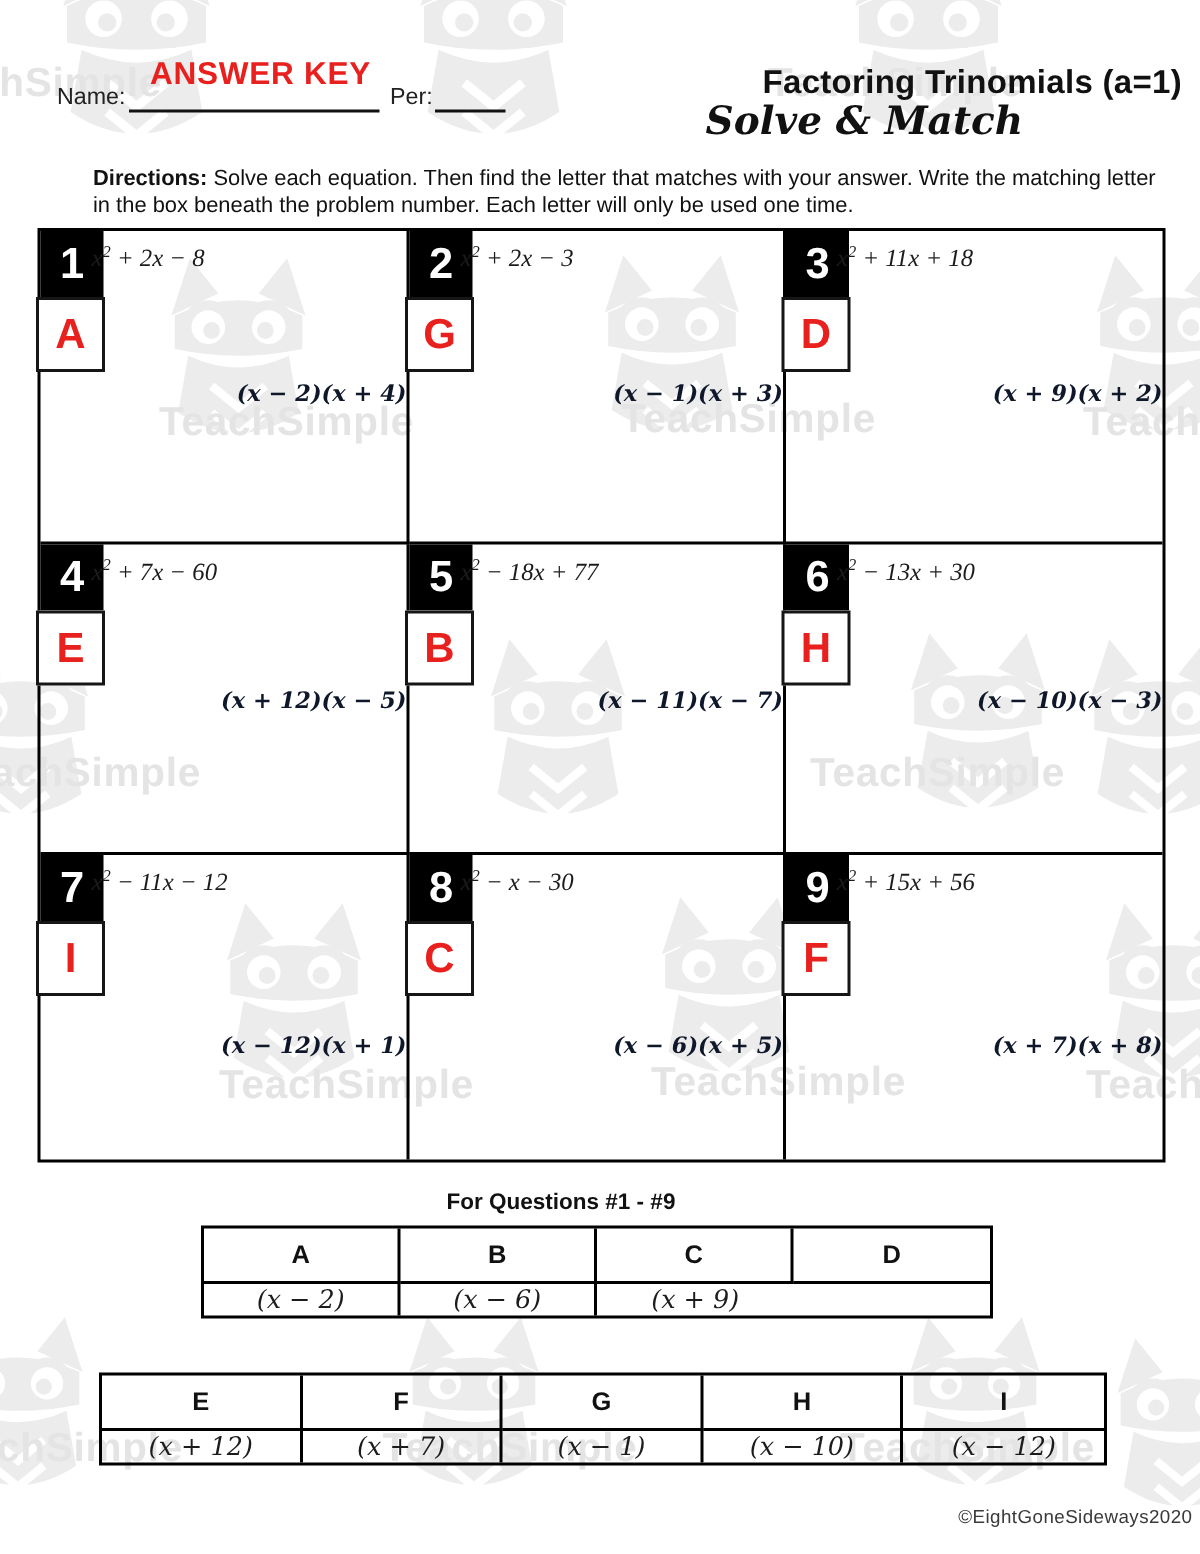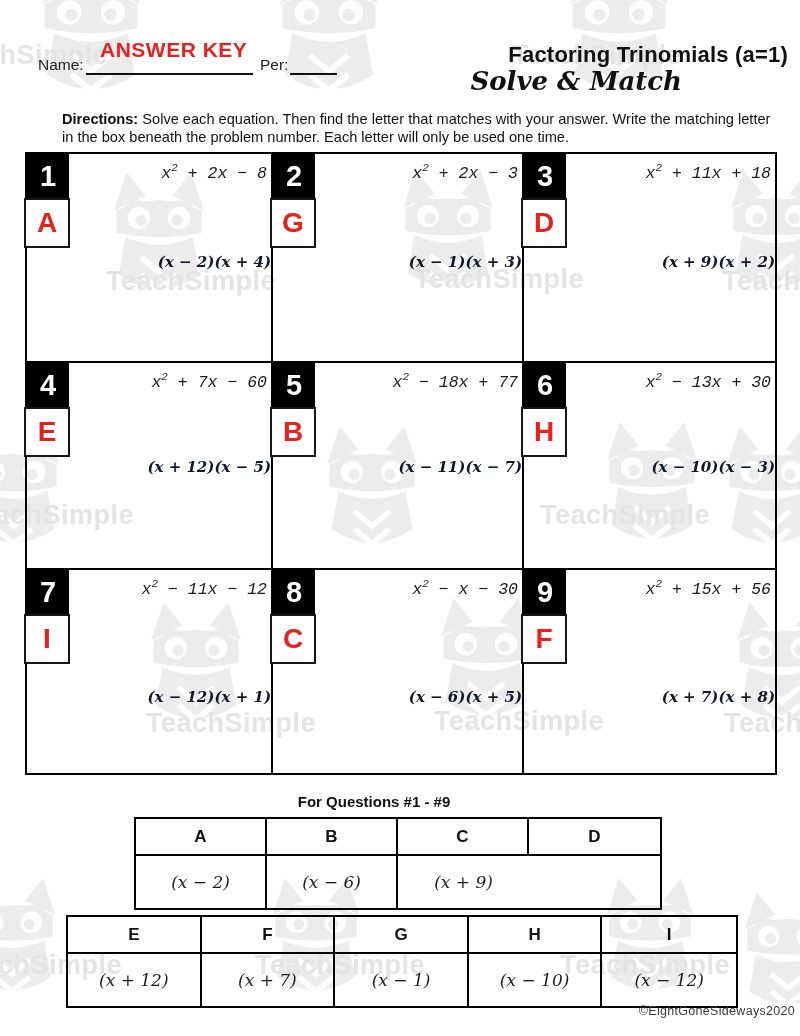--- a/index.html
+++ b/index.html
@@ -26,38 +26,38 @@
         box-sizing:border-box;display:grid;grid-template-columns:246px 251px 251px;
         grid-template-rows:209px 207px 203px;}
   .cell{position:relative;box-sizing:border-box;border-right:2px solid #000;border-bottom:2px solid #000;}
   .cell.c3{border-right:none;}
   .cell.r3{border-bottom:none;}
   .badge{position:absolute;top:0;left:0;width:42px;height:44px;background:#000;color:#fff;
          font-size:29px;font-weight:bold;display:flex;align-items:center;justify-content:center;}
   .letterbox{position:absolute;top:44px;left:-3px;width:46px;height:50px;background:#fff;
          border:2px solid #161616;box-sizing:border-box;color:#e8201e;font-size:28px;font-weight:bold;
          display:flex;align-items:center;justify-content:center;}
-  .eq{position:absolute;top:8px;left:34px;right:4px;text-align:right;
-      font-family:Liberation Mono, monospace;font-style:italic;font-size:16.5px;color:#1c1c1c;}
+  .eq{position:absolute;top:8px;left:34px;right:4px;text-align:left;
+      font-family:Liberation Serif, serif;font-style:italic;font-size:16.5px;color:#1c1c1c;}
   .eq sup{font-size:11px;}
   .ans{position:absolute;left:0;right:0;text-align:right;font-family:"DejaVu Serif","Liberation Serif",serif;
        font-style:italic;font-weight:bold;font-size:15px;color:#0f172a;}
   .r1 .ans{top:99px;}
   .r2 .ans{top:95px;}
   .r3 .ans{top:118px;padding-left:23px;}
   
   .match-heading{position:absolute;left:110px;top:793px;width:528px;text-align:center;
                  font-size:15px;font-weight:bold;color:#111;}
   .match-table{position:absolute;border:2px solid #000;box-sizing:border-box;display:grid;background:transparent;}
   .t1{left:134px;top:817px;width:528px;grid-template-columns:repeat(4,1fr);}
   .t2{left:66px;top:915px;width:672px;grid-template-columns:repeat(5,1fr);}
   .mcell{box-sizing:border-box;border-right:2px solid #000;display:flex;align-items:center;justify-content:center;}
   .mcell.last{border-right:none;}
   .mhead{height:37px;border-bottom:2px solid #000;font-size:17px;font-weight:bold;color:#111;}
-  .mval{height:52px;font-family:"DejaVu Serif","Liberation Serif",serif;font-style:italic;font-size:17px;color:#1c1c1c;}
+  .mval{height:21px;font-family:"DejaVu Serif","Liberation Serif",serif;font-style:italic;font-size:17px;color:#1c1c1c;}
   
   .copyright{position:absolute;right:5px;top:1004px;font-size:12.5px;color:#3a3a3a;letter-spacing:.3px;}
 </style>
 </head>
 <body>
 
 <svg width="0" height="0" style="position:absolute">
   <defs>
     <symbol id="owlsym" viewBox="0 0 100 118">
       <polygon points="10,36 21,2 38,23"></polygon>

